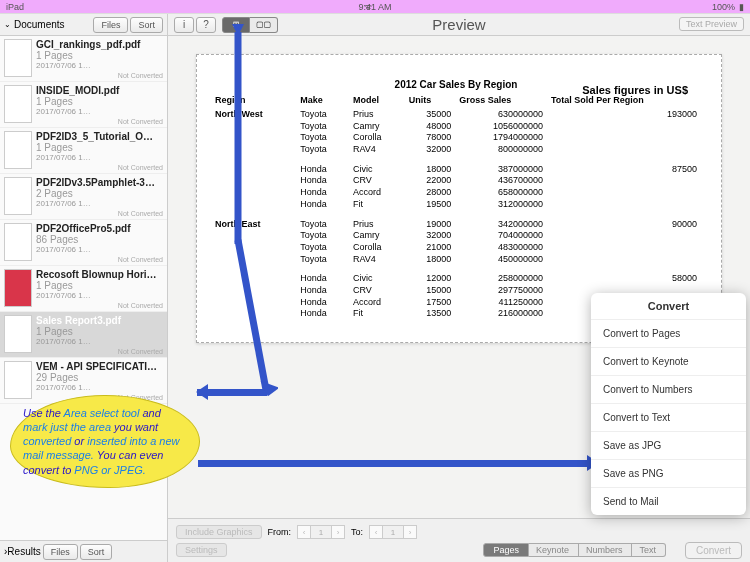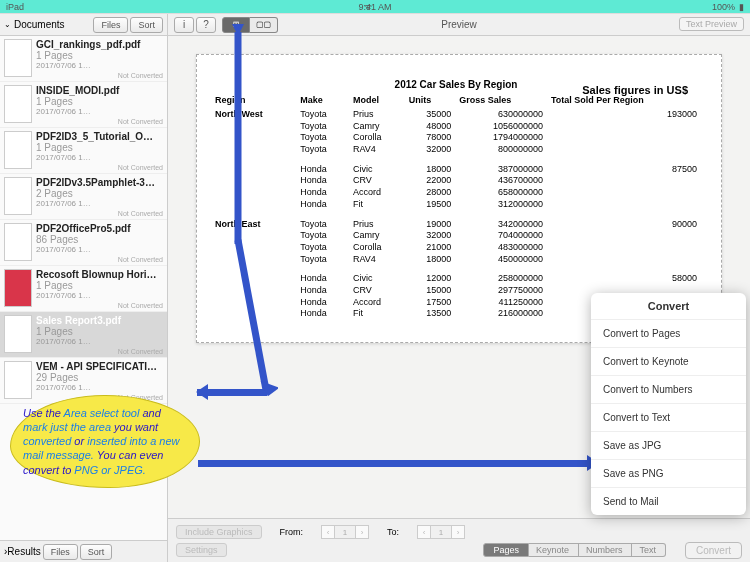--- a/index.html
+++ b/index.html
@@ -1,17 +1,17 @@
 <!DOCTYPE html>
 <html><head>
 <meta charset="utf-8">
 <style>
 * { margin:0; padding:0; box-sizing:border-box; font-family:-apple-system,Helvetica,Arial,sans-serif; }
 body { width:750px; height:562px; background:#f5f5f5; overflow:hidden; position:relative; }
-.status-bar { height:14px; background:#5eead4; font-size:9px; color:#555; display:flex; align-items:center; padding:0 6px; justify-content:space-between; border-bottom:1px solid #ddd;}
+.status-bar { height:14px; background:#f0abfc; font-size:9px; color:#555; display:flex; align-items:center; padding:0 6px; justify-content:space-between; border-bottom:1px solid #ddd;}
 .status-center { position:absolute; left:50%; transform:translateX(-50%); }
 .status-right { display:flex; gap:4px; align-items:center;}
 .main { display:flex; height:548px; }
 .sidebar { width:168px; background:#fafafa; border-right:1px solid #ccc; display:flex; flex-direction:column; }
 .side-hdr { height:22px; background:#f0f0f0; border-bottom:1px solid #ccc; display:flex; align-items:center; padding:0 4px; font-size:10px;}
 .side-hdr .chev { width:10px; font-size:8px;}
 .side-hdr .ttl { flex:1; font-weight:500;}
 .sm-btn { background:linear-gradient(#fdfdfd,#eaeaea); border:1px solid #aaa; border-radius:3px; font-size:9px; padding:1px 7px; margin-left:2px; color:#555; height:16px; display:flex; align-items:center;}
 .doc-list { flex:1; overflow:hidden; }
 .doc-item { height:46px; border-bottom:1px solid #eee; display:flex; padding:3px 4px; position:relative;}
@@ -26,34 +26,34 @@
 .doc-status { position:absolute; right:4px; bottom:2px; font-size:7px; color:#aaa;}
 .side-ftr { height:22px; background:#f0f0f0; border-top:1px solid #ccc; display:flex; align-items:center; padding:0 4px; font-size:10px;}
 .preview { flex:1; display:flex; flex-direction:column; background:#f3f3f2;}
 .prev-hdr { height:22px; background:#f0f0f0; border-bottom:1px solid #ccc; display:flex; align-items:center; padding:0 6px; position:relative;}
 .icon-btn { width:20px; height:16px; border:1px solid #aaa; background:linear-gradient(#fdfdfd,#eaeaea); border-radius:3px; font-size:10px; display:flex; align-items:center; justify-content:center; margin-right:2px; color:#555;}
 .seg { display:flex; margin-left:4px;}
 .seg .seg-btn { width:28px; height:16px; border:1px solid #888; background:#eaeaea; font-size:8px; display:flex; align-items:center; justify-content:center;}
 .seg .seg-btn:first-child { border-radius:3px 0 0 3px;}
 .seg .seg-btn:last-child { border-radius:0 3px 3px 0; border-left:none;}
 .seg .seg-btn.active { background:#6a6a6a; color:#fff;}
-.prev-title { position:absolute; left:50%; transform:translateX(-50%); font-size:10px; color:#555;}
+.prev-title { position:absolute; left:50%; transform:translateX(-50%); font-size:15px; color:#555;}
 .txt-prev-btn { position:absolute; right:6px; top:3px; font-size:9px; padding:1px 6px; border:1px solid #bbb; border-radius:3px; background:#f4f4f4; color:#aaa;}
 .prev-body { flex:1; padding:18px 28px 6px 28px; overflow:hidden; position:relative;}
 .page { background:#fff; border:1px dashed #aaa; padding:24px 20px 14px 14px; font-size:9px; color:#000; box-shadow:0 1px 3px rgba(0,0,0,.15);}
 .page h3 { text-align:center; font-size:10px; font-weight:bold; margin-bottom:2px;}
 .sales-label { position:absolute; right:62px; top:48px; font-size:11px; font-weight:bold;}
 table.data { border-collapse:collapse; font-size:9px; width:100%; margin-top:4px;}
 table.data th { text-align:left; font-weight:bold; padding:1px 4px 4px 4px; font-size:9px;}
 table.data td { padding:0 4px; font-size:9px; line-height:1.3;}
 td.num { text-align:right; padding-right:20px;}
 td.gs { text-align:right; padding-right:12px;}
 tr.gap td { height:8px;}
 .prev-ftr { height:44px; background:#f0f0f0; border-top:1px solid #ccc; padding:4px 8px;}
-.ftr-row1 { height:18px; display:flex; align-items:center; font-size:9px; gap:18px;}
+.ftr-row1 { height:18px; display:flex; align-items:center; font-size:9px; gap:6px;}
 .ftr-row2 { height:18px; display:flex; align-items:center; font-size:9px; gap:19px;}
 .pill { background:#e6e6e6; border:1px solid #ccc; border-radius:3px; padding:1px 8px; color:#bbb; font-size:9px;}
 .stepper { display:flex; align-items:center;}
 .stepper .sb { width:14px; height:14px; border:1px solid #ccc; background:#fafafa; font-size:8px; display:flex; align-items:center; justify-content:center; color:#bbb;}
 .stepper .sv { width:20px; height:14px; border-top:1px solid #ccc; border-bottom:1px solid #ccc; font-size:8px; display:flex; align-items:center; justify-content:center; color:#aaa;}
 .seg2 { display:flex;}
 .seg2 .s { border:1px solid #aaa; padding:1px 9px; font-size:9px; color:#888; background:#eaeaea;}
 .seg2 .s.active { background:#7a7a7a; color:#fff;}
 .seg2 .s:first-child{border-radius:3px 0 0 3px;text-align:center;}
 .seg2 .s:last-child{border-radius:0 3px 3px 0;}

